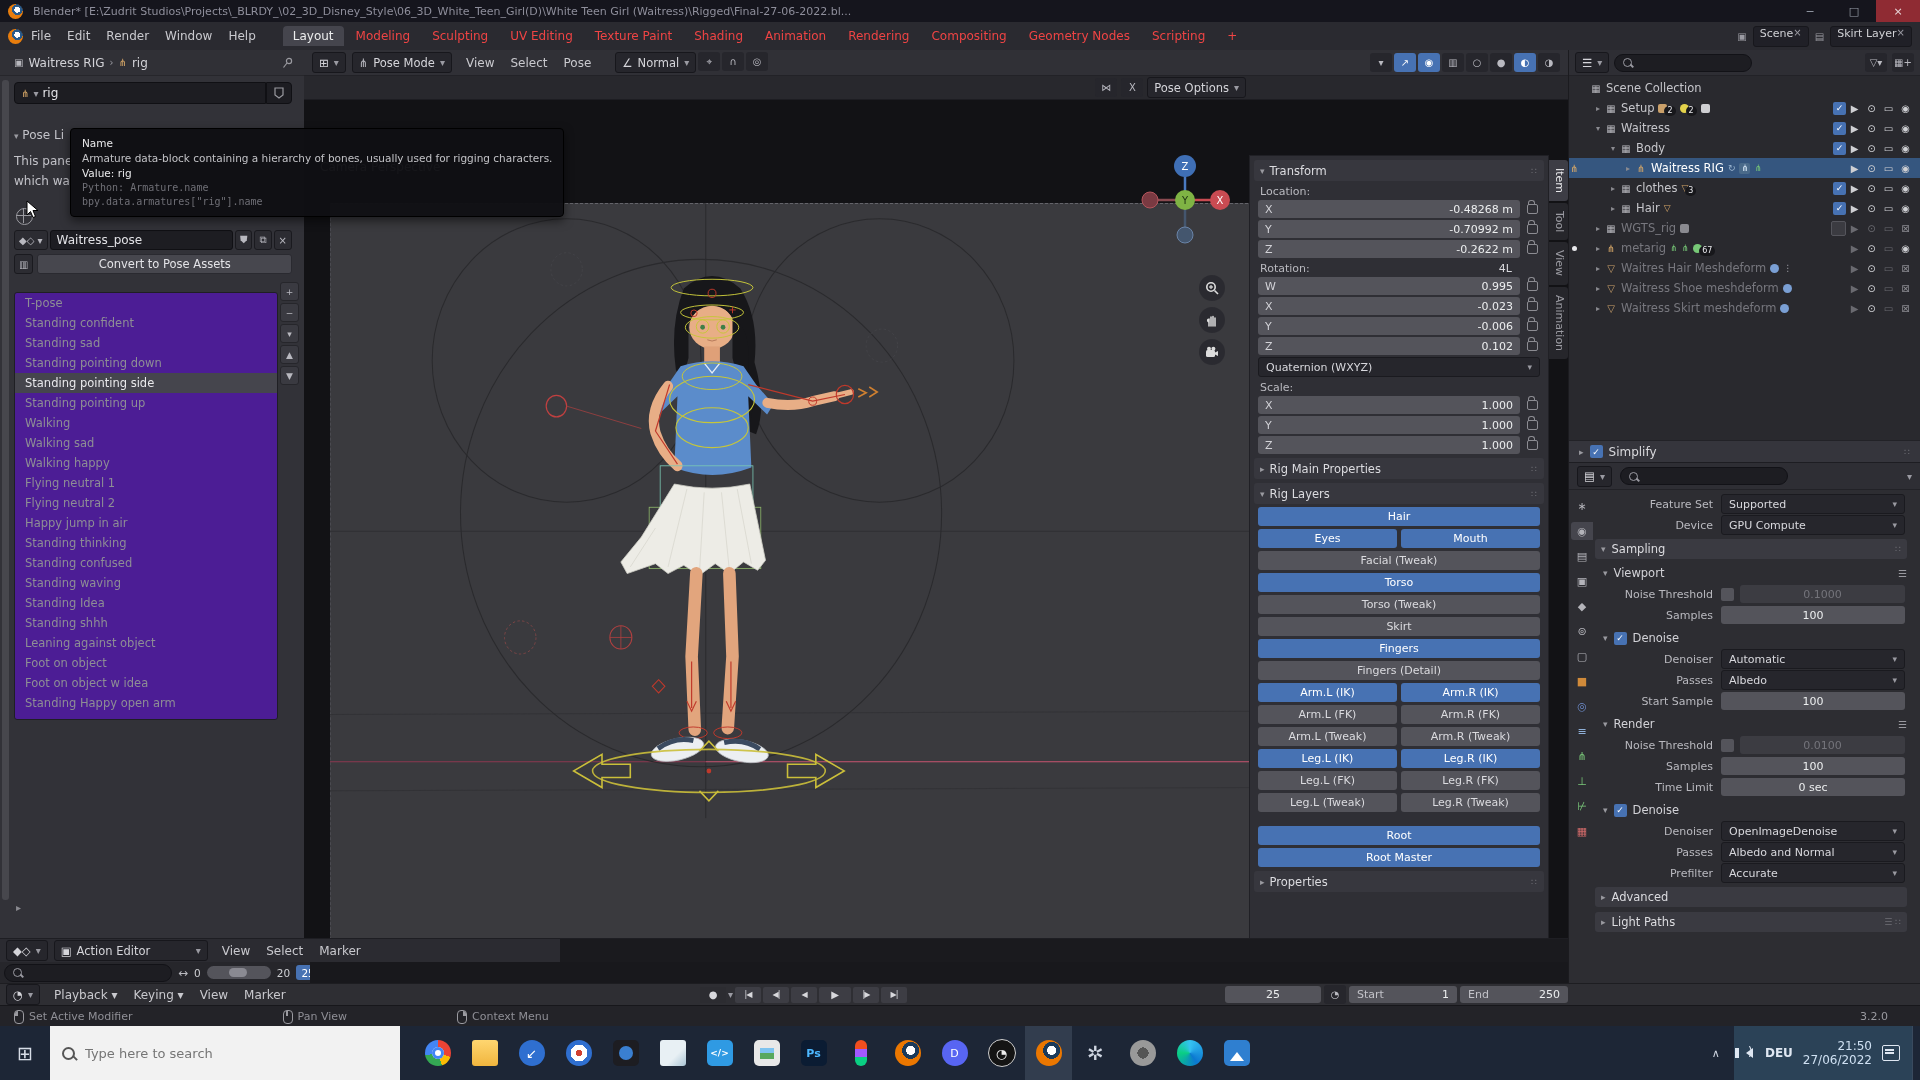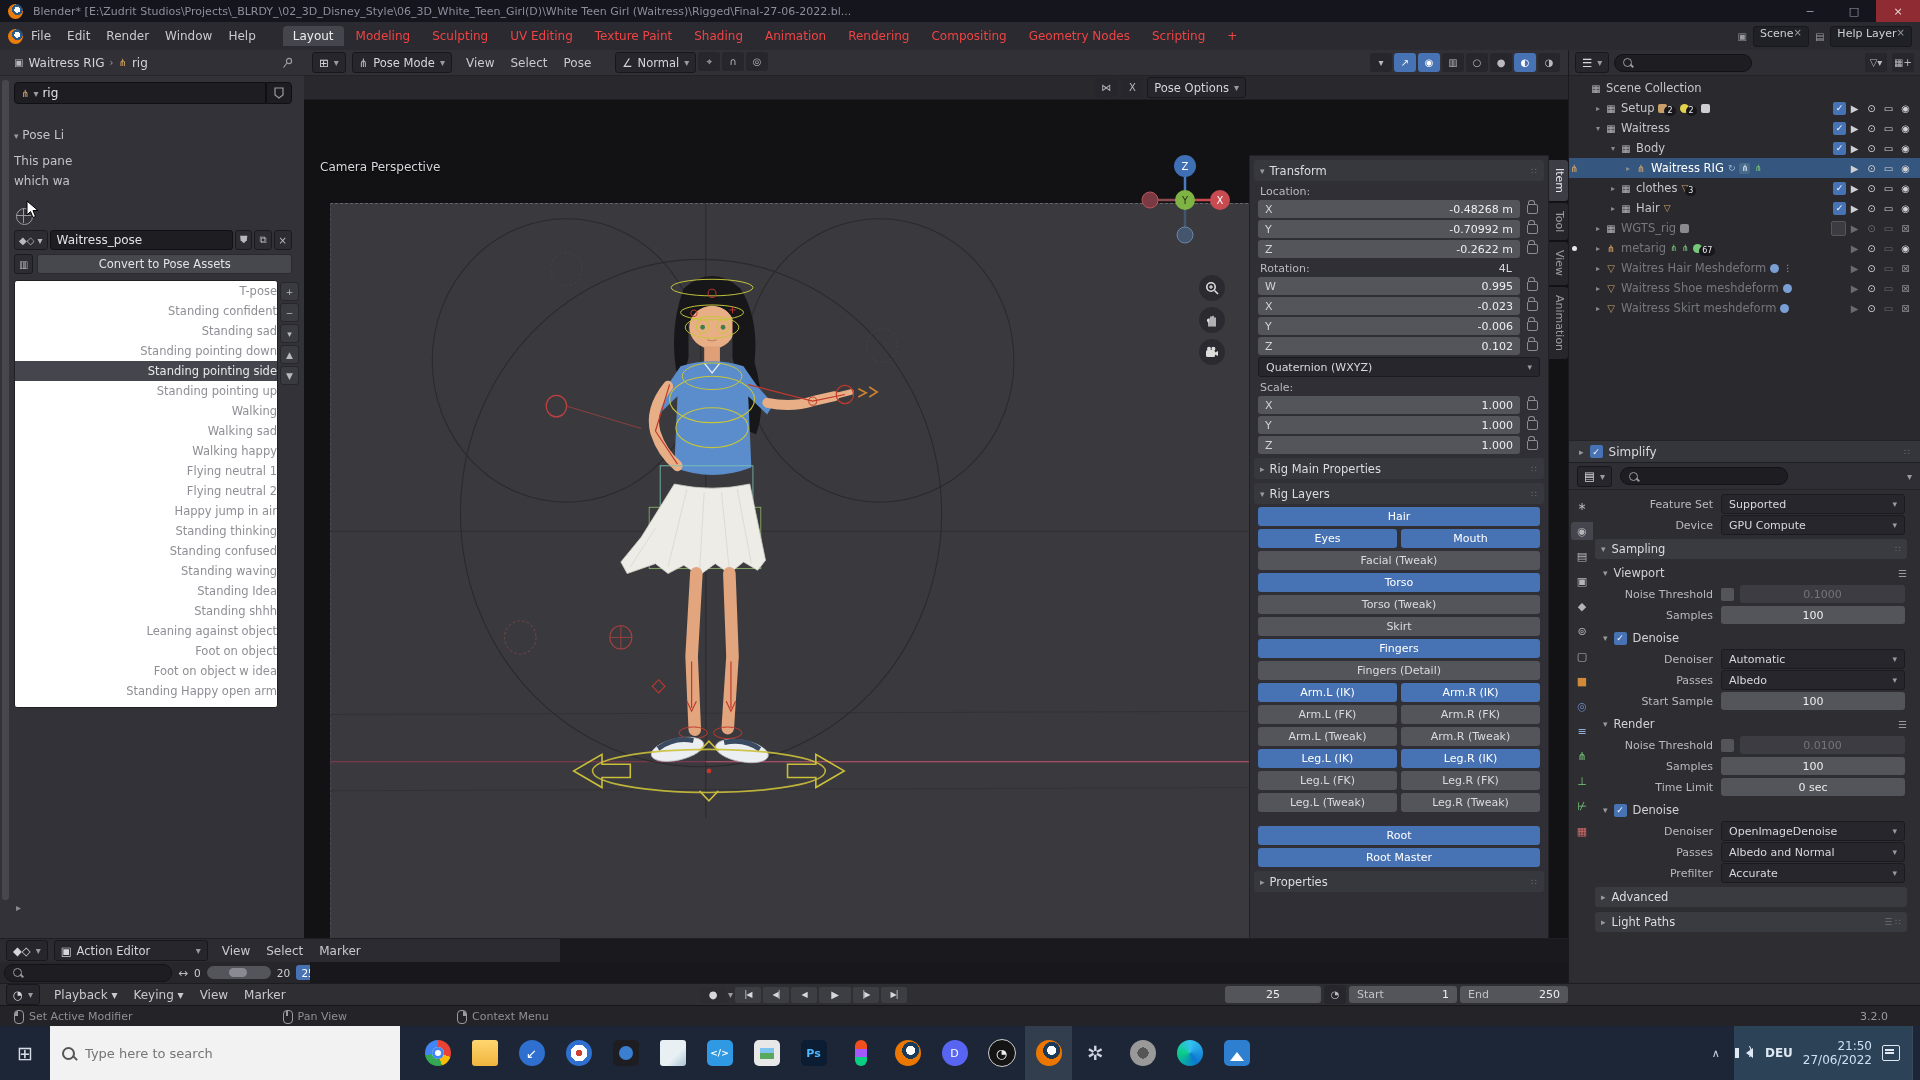--- a/index.html
+++ b/index.html
@@ -35,21 +35,21 @@
   #shield-btn{position:absolute;left:266px;top:32px;width:26px;height:22px;background:#1d1d22;border:1px solid #101014;border-radius:0 4px 4px 0;display:flex;align-items:center;justify-content:center;box-sizing:border-box;}
   .partial{position:absolute;color:#c2c2c8;font-size:12px;}
   .globe{position:absolute;left:16px;top:158px;width:15px;height:15px;border:1.5px solid #9a9aa0;border-radius:50%;}
   .globe::before{content:'';position:absolute;left:5.5px;top:-1px;width:2px;height:15px;border-left:1px solid #9a9aa0;}
   .globe::after{content:'';position:absolute;left:-1px;top:5.5px;height:2px;width:15px;border-top:1px solid #9a9aa0;}
   #pose-row{position:absolute;left:14px;top:180px;width:278px;height:20px;display:flex;gap:2px;}
   .ico-chip{background:#2c2c32;border:1px solid #1a1a1f;border-radius:3px;height:20px;display:flex;align-items:center;padding:0 4px;gap:2px;color:#b8b8bf;font-size:10px;box-sizing:border-box;}
   #pose-name{flex:1;background:#1d1d22;border:1px solid #101014;border-radius:3px;display:flex;align-items:center;padding:0 6px;color:#e2e2e6;box-sizing:border-box;}
   #convert-row{position:absolute;left:14px;top:204px;width:278px;height:20px;display:flex;gap:4px;}
   #convert-btn{flex:1;background:#47474e;border:1px solid #2a2a30;border-radius:3px;display:flex;align-items:center;justify-content:center;color:#e3e3e7;font-size:11.5px;}
-  #pose-list{position:absolute;left:14px;top:230px;width:262px;height:426px;background:#ffffff;border:1px solid #1f1f24;border-radius:3px;overflow:hidden;text-align:right;}
+  #pose-list{position:absolute;left:14px;top:242px;width:262px;height:426px;background:#4c1d95;border:1px solid #1f1f24;border-radius:3px;overflow:hidden;}
   .pitem{height:20px;line-height:20px;padding-left:10px;color:#8e8e95;font-size:11.5px;white-space:nowrap;}
   .pitem.sel{background:#45454d;color:#e9e9ec;}
   #pose-side{position:absolute;left:280px;top:232px;display:flex;flex-direction:column;gap:2px;}
   .sbtn{width:17px;height:17px;background:#3a3a41;border:1px solid #26262b;border-radius:3px;color:#b9b9c0;font-size:9px;display:flex;align-items:center;justify-content:center;}
   .lp-foot{position:absolute;left:16px;top:852px;color:#8a8a90;font-size:10px;}
 
   
   #viewport{position:absolute;left:304px;top:50px;width:1264px;height:888px;background:#0f0f12;}
   #vp-head{position:absolute;left:0;top:0;width:100%;height:26px;background:#303036;border-bottom:1px solid #222227;display:flex;align-items:center;gap:6px;padding:0 8px;box-sizing:border-box;}
   .ddchip{background:#26262c;border:1px solid #17171c;border-radius:3px;height:19px;display:flex;align-items:center;gap:5px;padding:0 6px;color:#d5d5da;font-size:11.5px;}
@@ -252,21 +252,21 @@
       </div>
     <span class="wstab" id="ws-add">+</span>
     <div class="row" style="margin-left:auto;margin-right:8px;gap:6px">
       <span class="mini">▣</span>
       <span class="tchip">
           <span>Scene</span>
           <span class="mini">×</span>
         </span>
       <span class="mini">▤</span>
       <span class="tchip">
-          <span>Help Layer</span>
+          <span>Skirt Layer</span>
           <span class="mini">×</span>
         </span>
     </div>
   </div>
 
   <div id="leftpanel">
     <div id="lp-head">
       <span class="bc-ico">▣</span>
       <span style="color:#d2d2d7">Waitress RIG</span>
       <span class="mini">›</span>
@@ -1137,17 +1137,24 @@
       <div id="clockblk">
         <span class="spk"></span>
         <span class="lang">DEU</span>
         <span class="clk"><span>21:50</span><br><span>27/06/2022</span></span>
         <span class="notif"></span>
       </div>
       <div id="showdesk"></div>
     </div>
   </div>
 
+  <div id="tooltip">
+    <div class="tt">Name</div>
+    <div class="tb">Armature data-block containing a hierarchy of bones, usually used for rigging characters.</div>
+    <div class="tt">Value: rig</div>
+    <div class="tp">Python: Armature.name</div>
+    <div class="tp">bpy.data.armatures["rig"].name</div>
+  </div>
   <svg id="cursor" viewBox="0 0 13 19">
     <path d="M1,1 L1,15 L4.5,11.5 L7,17.5 L9.5,16.5 L7,10.5 L12,10.5 Z" fill="#fff" stroke="#000" stroke-width="1"></path>
   </svg>
 
 </div>
 
 </body></html>

